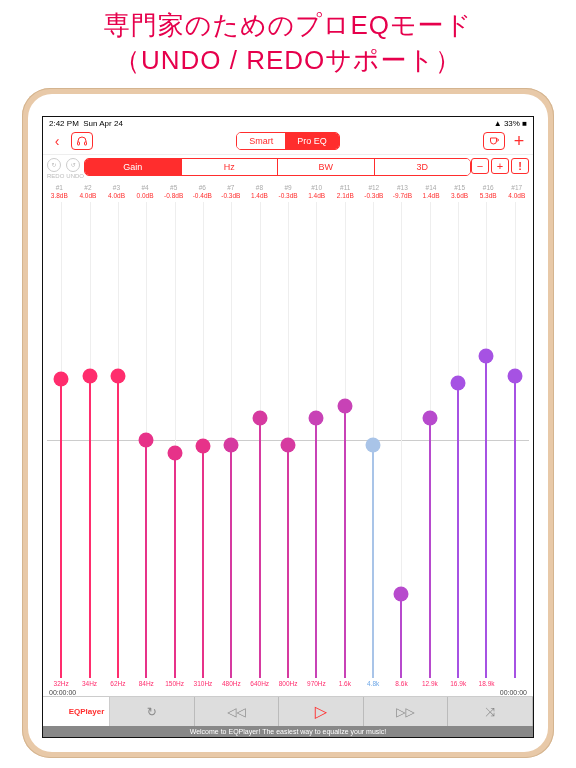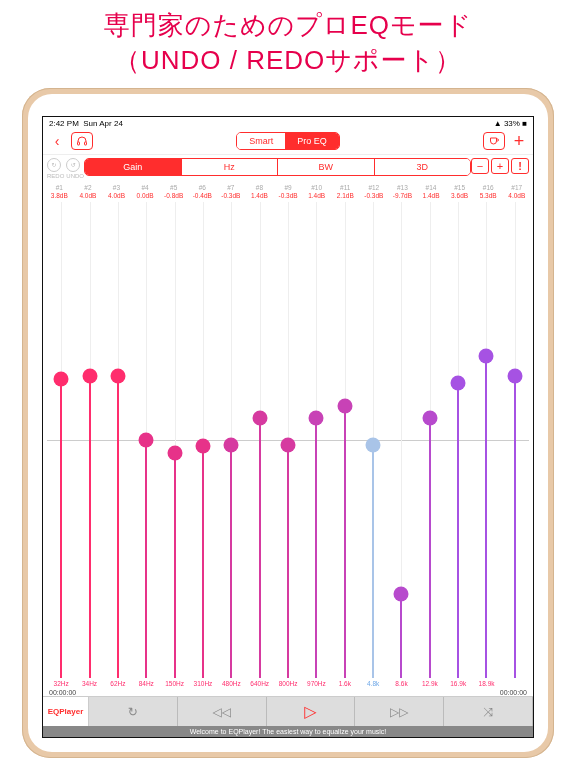--- a/index.html
+++ b/index.html
@@ -43,21 +43,21 @@
   .zero-line { position: absolute; left: 0; right: 0; top: 50%; height: 1px; background: #ccc; }
   .stem { position: absolute; width: 2px; bottom: 0; }
   .knob { position: absolute; width: 15px; height: 15px; border-radius: 50%; transform: translate(-50%, -50%); }
 
   .freq-row { display: flex; padding: 0 4px 2px; }
   .freq-row div { flex: 1; text-align: center; font-size: 6.5px; color: #ff2d6d; }
 
   .time-row { display: flex; justify-content: space-between; font-size: 7px; padding: 0 6px; color: #444; }
 
   .player-bar { display: flex; align-items: stretch; border-top: 1px solid #ccc; height: 30px; }
-  .player-bar .brand { width: 46px; font-size: 8px; color: #ff2d2d; font-weight: 600; display:flex; align-items:center; justify-content:center; background:#fff; border-right:1px solid #ccc;}
+  .player-bar .brand { width: 46px; font-size: 8px; color: #ff2d2d; font-weight: 600; display:flex; align-items:center; justify-content:center; background:#fff; border-right:1px solid #ccc;margin-left:21px;}
   .transport { flex: 1; display: flex; }
   .transport > div { flex: 1; display: flex; align-items: center; justify-content: center; background: #ddd; color: #888; font-size: 12px; border-right: 1px solid #bbb; }
   .transport > div.play { color: #ff2d2d; font-size: 16px; }
   .welcome { font-size: 7px; background: #888; color: #fff; text-align: center; padding: 2px; }
 </style>
 </head>
 <body>
 
 <div class="promo-header">
   <div class="line">専門家のためのプロEQモード</div>

